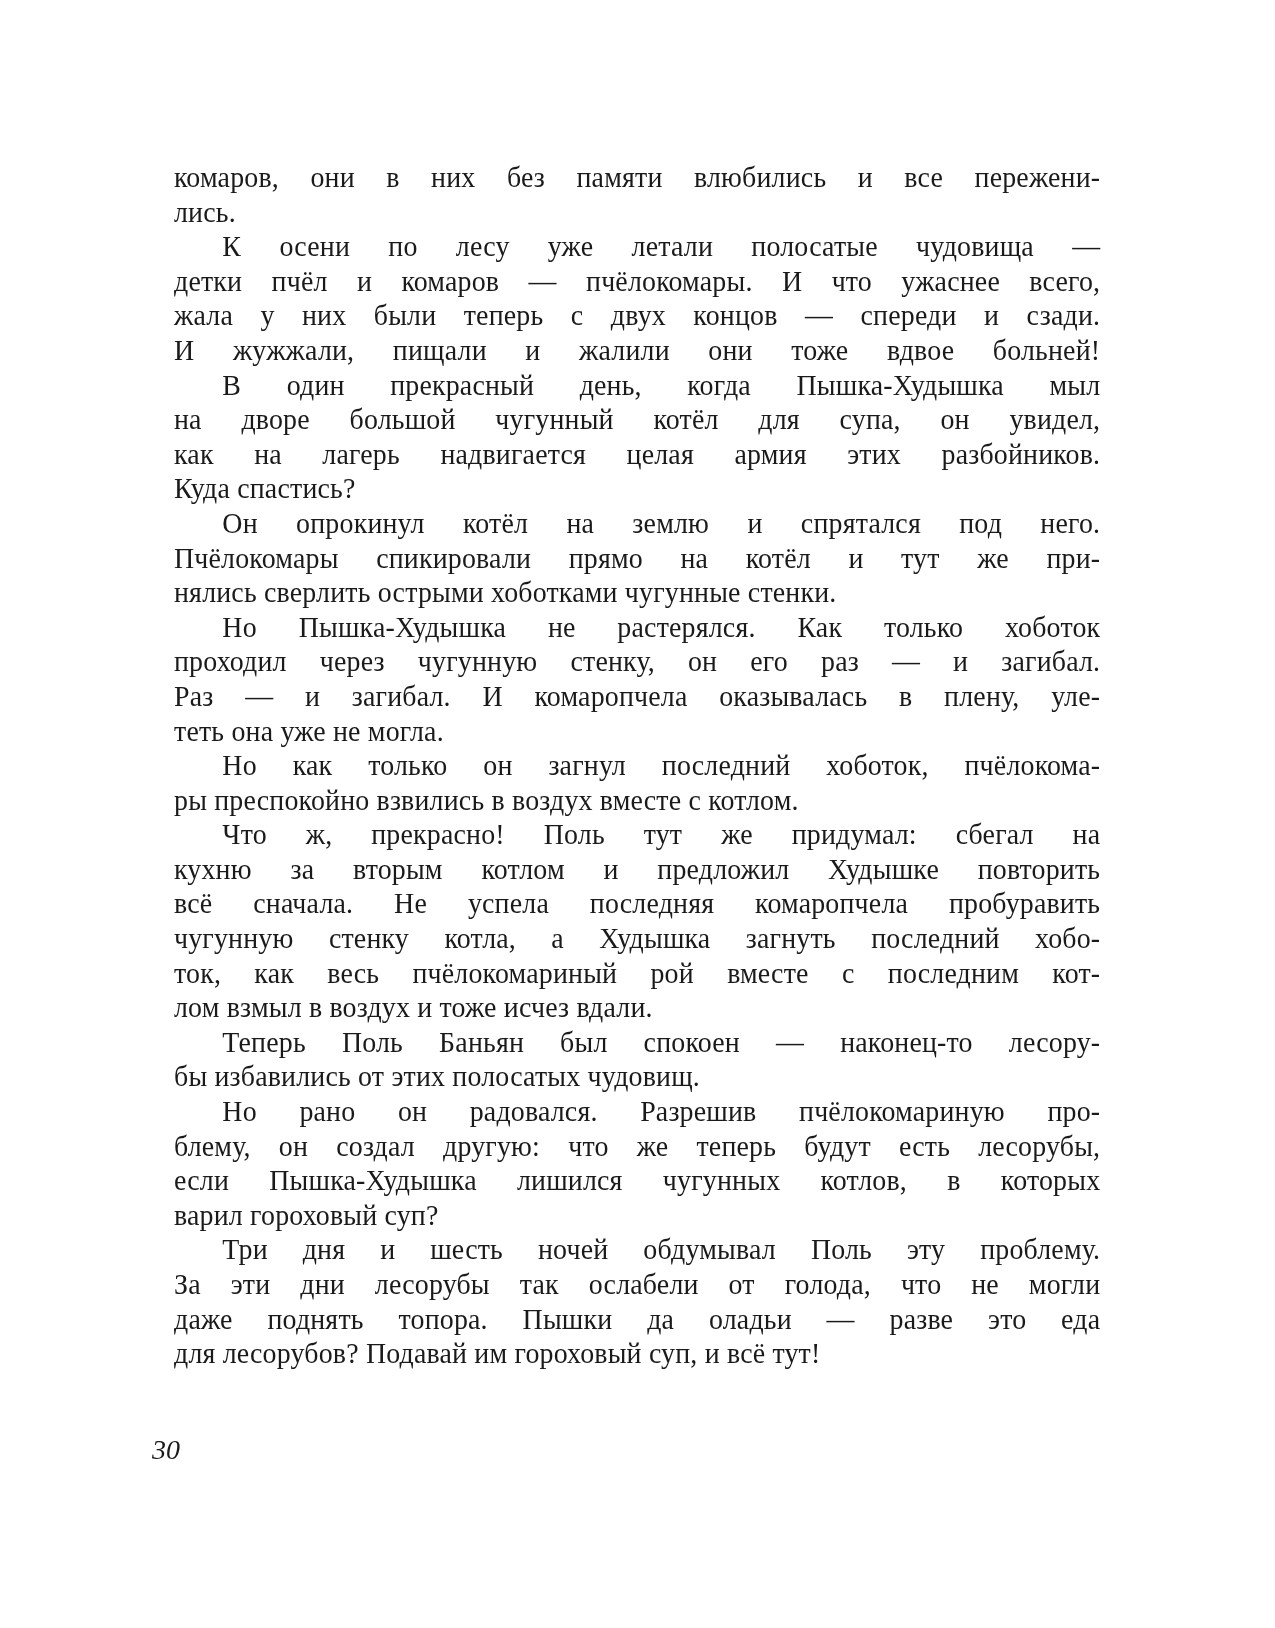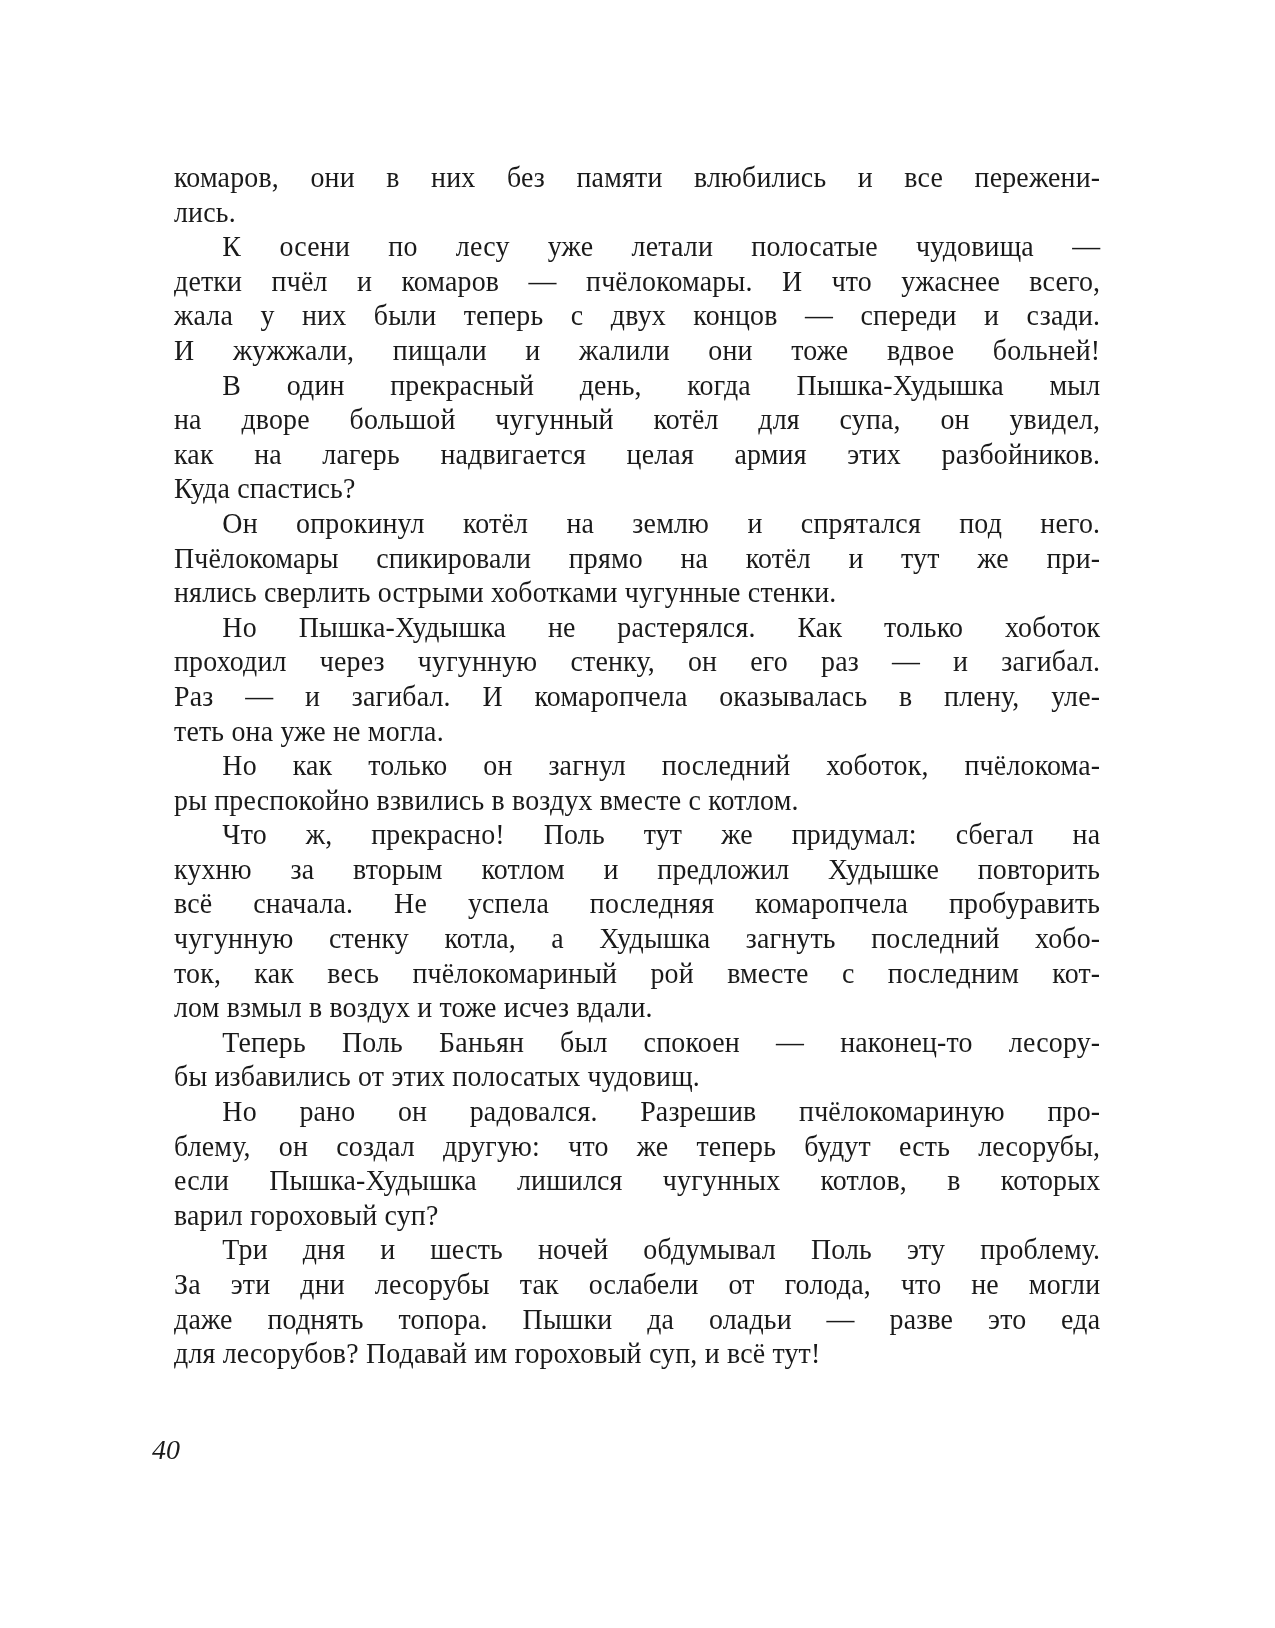--- a/index.html
+++ b/index.html
@@ -86,13 +86,13 @@
     <span class="line indent">Но рано он радовался. Разрешив пчёлокомариную про-</span>
     <span class="line">блему, он создал другую: что же теперь будут есть лесорубы,</span>
     <span class="line">если Пышка-Худышка лишился чугунных котлов, в которых</span>
     <span class="line last">варил гороховый суп?</span>
     <span class="line indent">Три дня и шесть ночей обдумывал Поль эту проблему.</span>
     <span class="line">За эти дни лесорубы так ослабели от голода, что не могли</span>
     <span class="line">даже поднять топора. Пышки да оладьи — разве это еда</span>
     <span class="line last">для лесорубов? Подавай им гороховый суп, и всё тут!</span>
   </div>
 
-<div class="page-number">40</div>
+<div class="page-number">30</div>
 
 </body></html>

